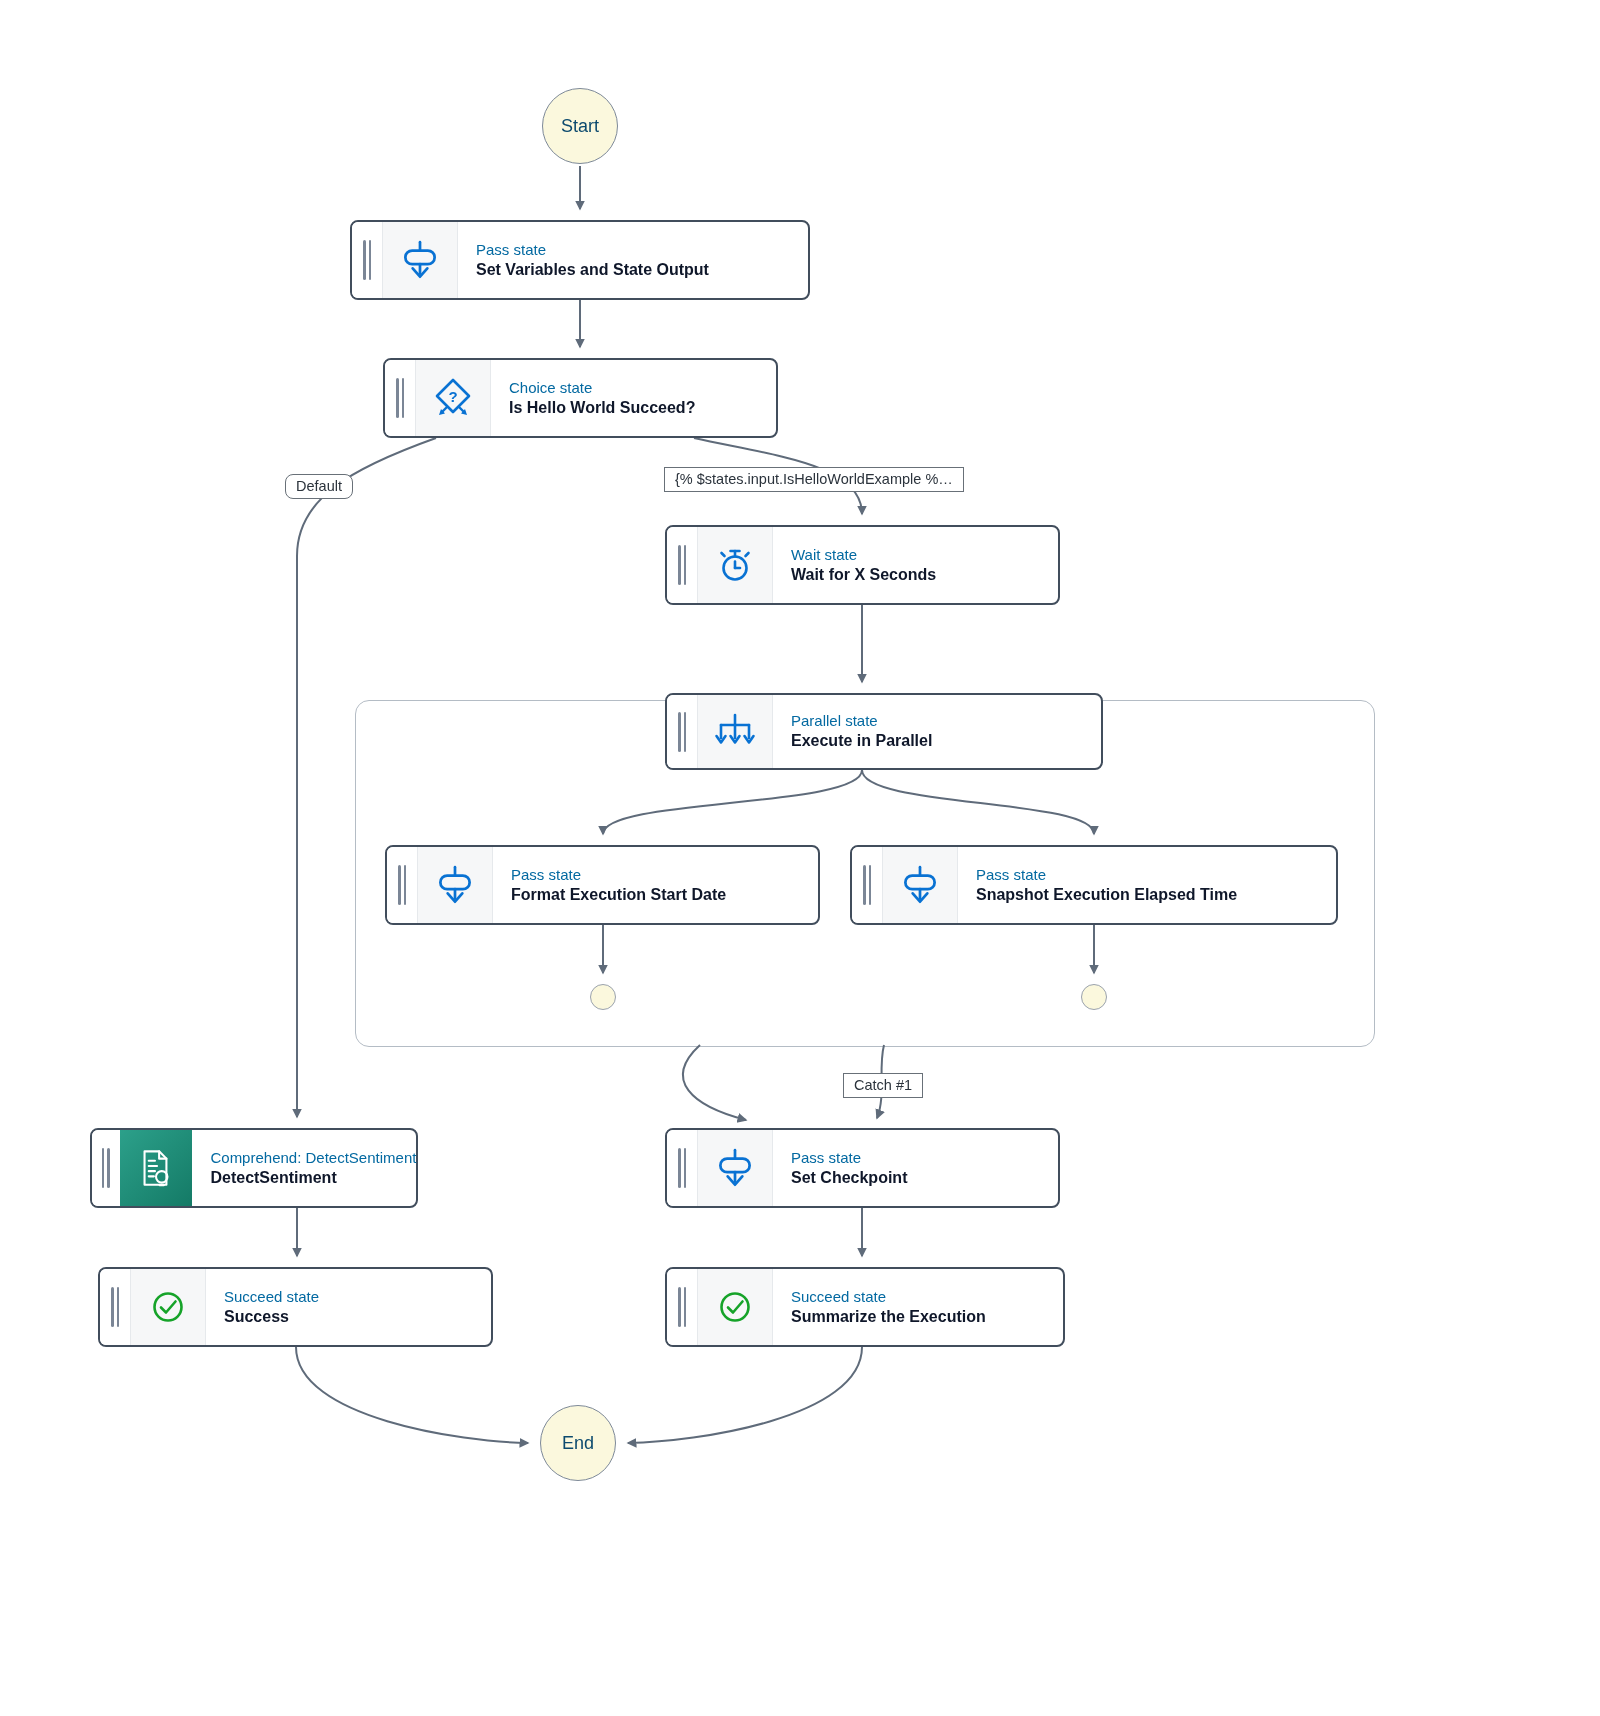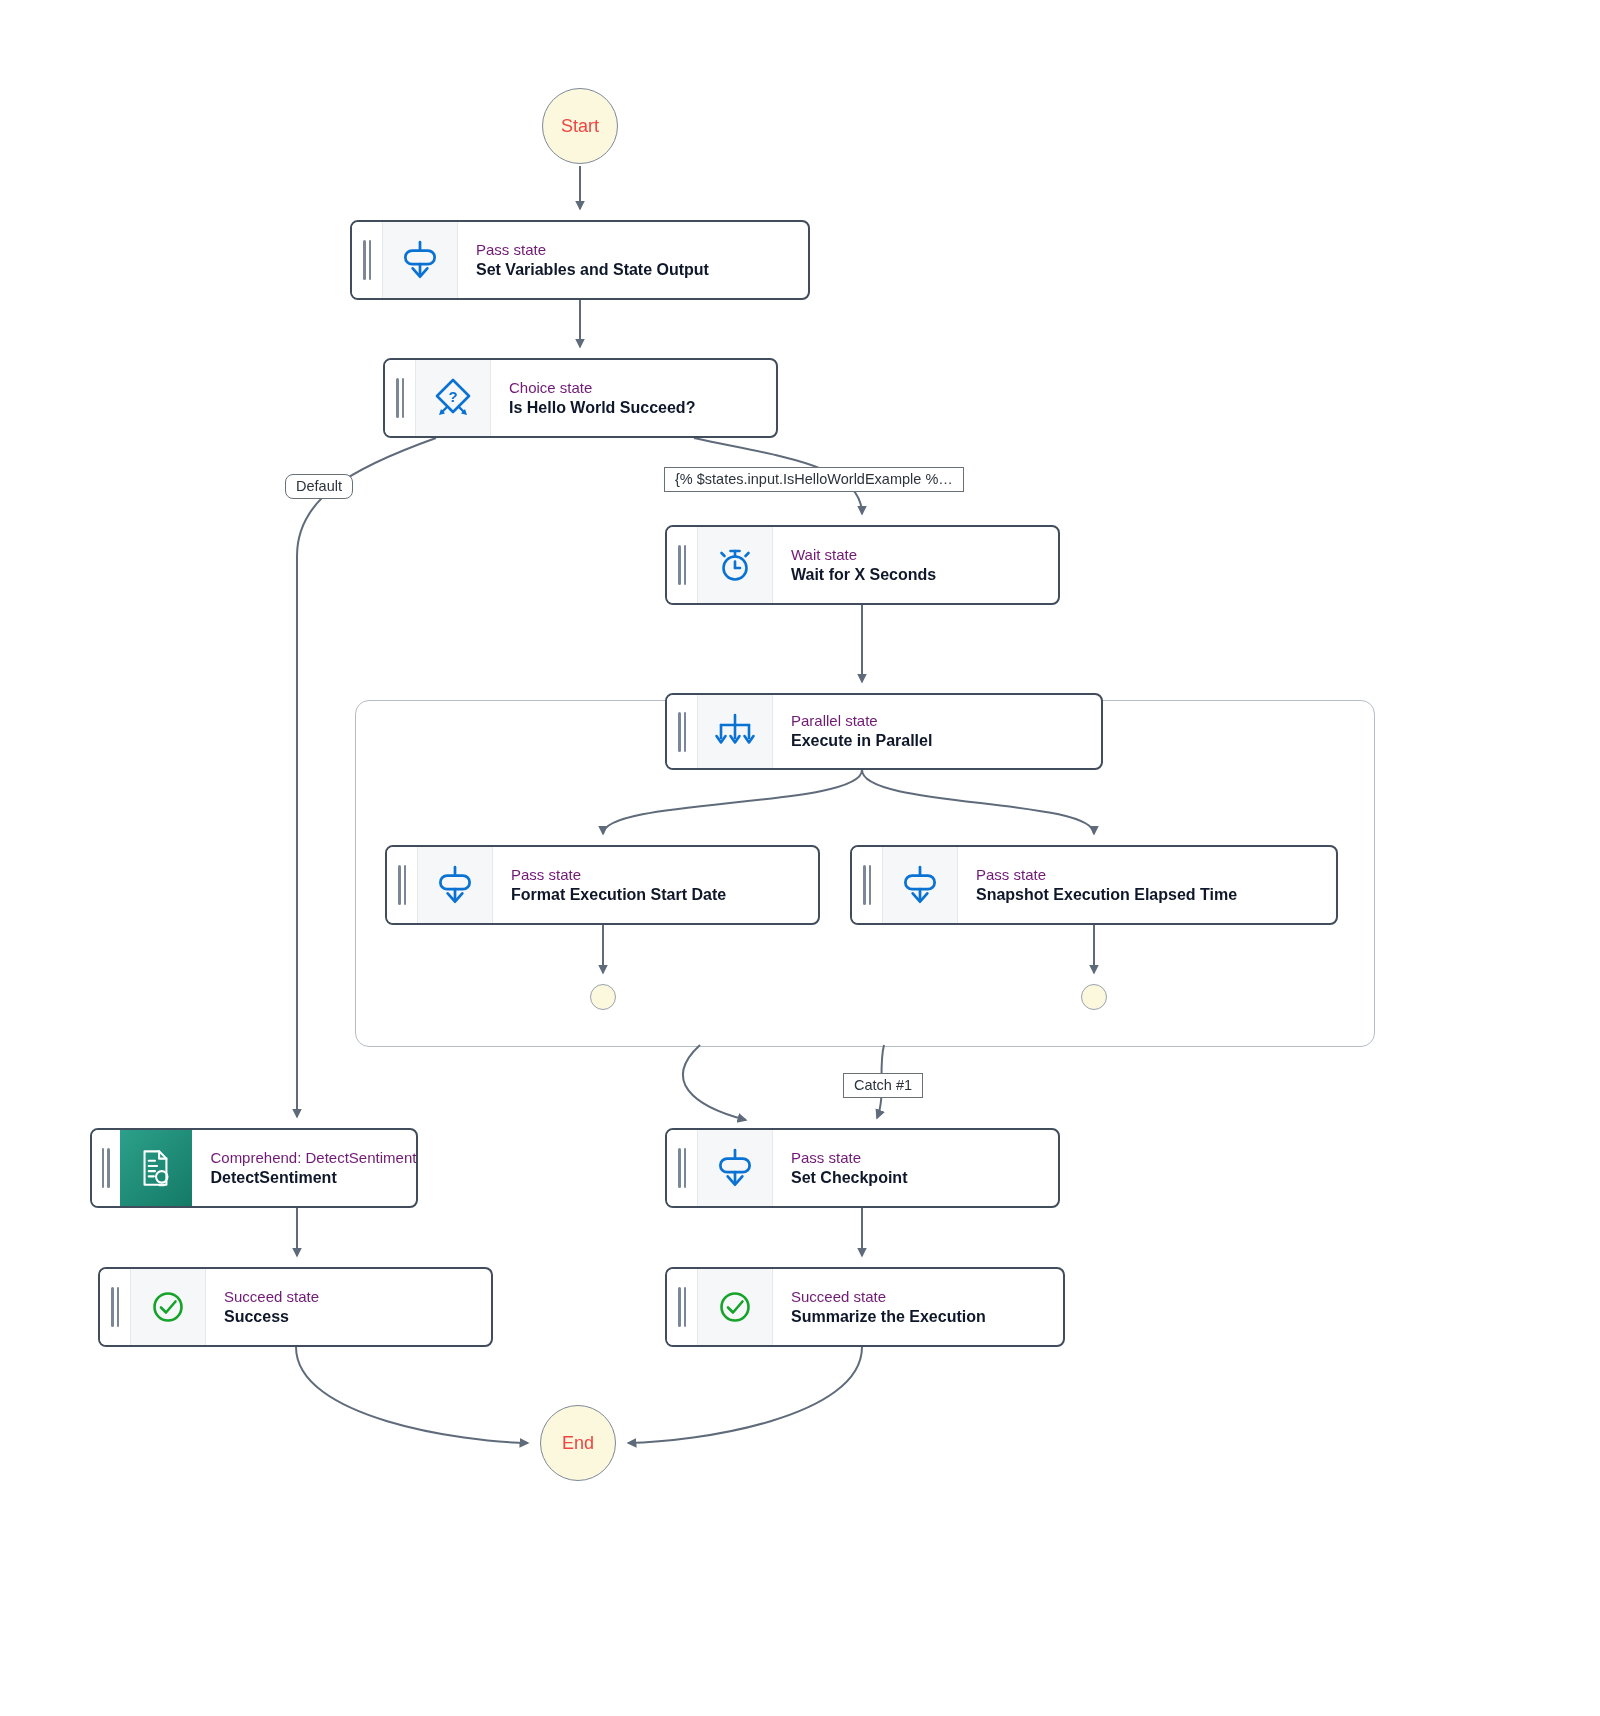--- a/index.html
+++ b/index.html
@@ -19,25 +19,25 @@
   .grip i{display:block;width:2.5px;height:40px;background:#7b8696;border-radius:2px;}
   .icon-cell{
     width:74px;display:flex;align-items:center;justify-content:center;background:#f6f7f8;
     border-left:1px solid #e6e9ec;border-right:1px solid #e6e9ec;
   }
   .icon-cell.teal{
     width:78px;border:none;
     background:linear-gradient(135deg,#2ca08a 0%,#147a66 100%);
   }
   .text-cell{display:flex;flex-direction:column;justify-content:center;padding-left:18px;padding-right:14px;gap:3px;min-width:0;}
-  .node-type{font-size:15px;color:#701a75;line-height:1.15;white-space:nowrap;}
+  .node-type{font-size:15px;color:#0369a1;line-height:1.15;white-space:nowrap;}
   .node-title{font-size:16px;font-weight:700;color:#0f172a;line-height:1.15;white-space:nowrap;}
   .terminal{
     position:absolute;width:76px;height:76px;border-radius:50%;background:#fbf8dd;border:1.5px solid #7d8998;
-    display:flex;align-items:center;justify-content:center;font-size:18px;color:#ef4444;z-index:3;box-sizing:border-box;
+    display:flex;align-items:center;justify-content:center;font-size:18px;color:#0c4a6e;z-index:3;box-sizing:border-box;
   }
   .mini-terminal{
     position:absolute;width:26px;height:26px;border-radius:50%;background:#fbf8dd;border:1.5px solid #9aa2ad;
     z-index:3;box-sizing:border-box;
   }
   .edge-label{
     position:absolute;background:#ffffff;border:1.5px solid #687078;color:#2b333c;
     font-size:14.5px;padding:3px 10px;white-space:nowrap;z-index:4;line-height:1.2;
   }
   .icon-svg{display:block;}

